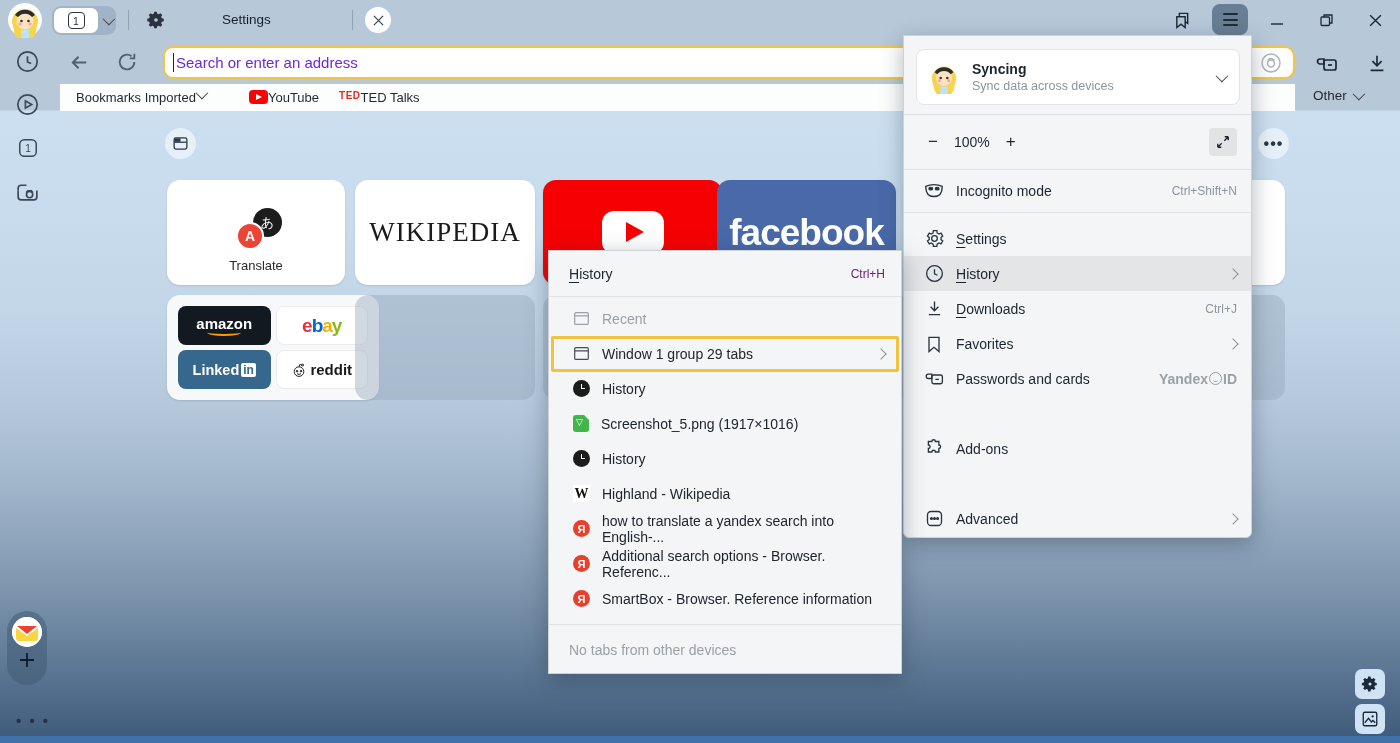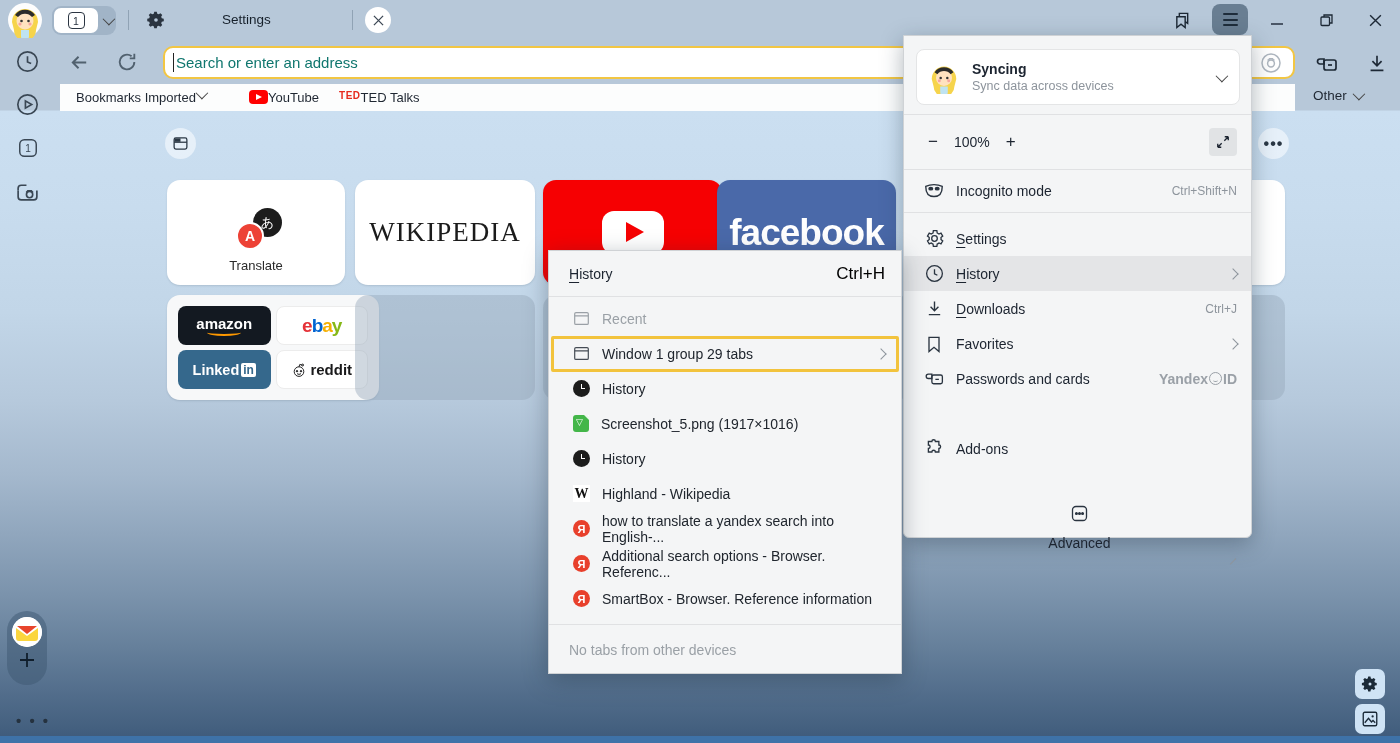--- a/index.html
+++ b/index.html
@@ -22,21 +22,21 @@
   .tabpill .numglyph { width:17px; height:17px; border:1.4px solid #2b3542; border-radius:4px; font-size:10.5px; display:flex; align-items:center; justify-content:center; color:#2b3542; }
   .vdiv { width:1px; height:20px; background:#90a3b5; }
   .tab-title { font-size:13.5px; color:#16202b; }
   .tab-close { width:26px; height:26px; border-radius:50%; background:#fff; display:flex; align-items:center; justify-content:center; color:#3c4754; font-size:13px; }
   .winbtn { color:#1d2835; display:flex; align-items:center; justify-content:center; width:30px; height:30px; }
   .menu-btn { left:1212px; top:4px; width:36px; height:31px; background:#697e92; border-radius:8px; display:flex; flex-direction:column; align-items:center; justify-content:center; gap:3.5px; }
   .menu-btn i { display:block; width:15px; height:2px; background:#1e2c3a; border-radius:1px; }
 
   .addr-bar { left:163px; top:46px; width:1132px; height:33px; background:#fff; border:2px solid #f2c643; border-radius:10px; display:flex; align-items:center; padding:0 10px 0 8px; }
   .caret { width:1px; height:19px; background:#222; margin-right:2px; }
-  .addr-ph { font-size:15px; color:#0f766e; flex:1; }
+  .addr-ph { font-size:15px; color:#6d28d9; flex:1; }
   .nav-ic { color:#51616f; }
   .other-lbl { left:1313px; top:88px; font-size:13.5px; color:#1f2732; display:flex; align-items:center; gap:6px; }
 
   
   .side-ic { left:15px; width:25px; height:25px; color:#3a4754; }
   .side-pill { left:7px; top:611px; width:40px; height:74px; border-radius:20px; background:rgba(62,88,114,.5); }
   .mail-circ { left:12px; top:617px; width:30px; height:30px; border-radius:50%; background:#fff; overflow:hidden; }
   .plus-ic { left:17px; top:650px; width:20px; height:20px; color:#101e2c; }
   .dots3 { left:16px; top:712px; color:#25323f; font-size:15px; letter-spacing:2px; font-weight:bold; }
 
@@ -83,21 +83,21 @@
   .mi .chevr { margin-left:auto; width:8px; height:8px; border-right:1.6px solid #8d949c; border-bottom:1.6px solid #8d949c; transform:rotate(-45deg); }
   .mi.hl { background:#e4e5e7; }
   .u1 { display:inline-block; }
   .u1::first-letter { text-decoration:underline; text-underline-offset:2.5px; }
   .mic { width:24px; height:24px; color:#2a3440; flex:none; display:flex; align-items:center; justify-content:center; }
   .ya-id { margin-left:auto; font-size:14px; color:#9aa0a7; font-weight:bold; display:flex; align-items:center; gap:1px; }
   .ya-circ { width:13px; height:13px; border:1.6px solid #9aa0a7; border-radius:50%; display:inline-block; position:relative; }
   .ya-circ:before { content:""; position:absolute; left:2.5px; top:5px; width:5px; height:2.5px; border-bottom:1.5px solid #9aa0a7; border-radius:0 0 50% 50%; }
 
   .sm-head { position:absolute; left:0; top:0; width:100%; height:45px; display:flex; align-items:center; padding:0 16px 0 20px; font-size:14px; color:#1c2430; }
-  .sm-head .rgt { margin-left:auto; font-size:17px; color:#000000; }
+  .sm-head .rgt { margin-left:auto; font-size:12px; color:#701a75; }
   .smi { position:absolute; left:0; width:100%; height:35px; display:flex; align-items:center; padding:0 16px 0 24px; gap:12px; font-size:14px; color:#20262e; }
   .smi.muted { color:#9aa0a6; }
   .smi .chevr { margin-left:auto; width:8px; height:8px; border-right:1.6px solid #8d949c; border-bottom:1.6px solid #8d949c; transform:rotate(-45deg); }
   .sel-box { position:absolute; left:2px; top:85px; width:348px; height:36px; border:3px solid #f2c33d; border-radius:2px; pointer-events:none; }
   .sm-foot { position:absolute; left:0; top:381px; width:100%; padding:10px 0 0 20px; font-size:14px; color:#9aa0a6; }
   .ic16 { width:17px; height:17px; flex:none; }
   .clockf { width:17px; height:17px; border-radius:50%; background:#1c1c1c; position:relative; flex:none; }
   .clockf:before { content:""; position:absolute; left:7.5px; top:3.5px; width:1.8px; height:5.5px; background:#fff; }
   .clockf:after { content:""; position:absolute; left:7.5px; top:7.5px; width:4.5px; height:1.8px; background:#fff; }
   .imgfile { width:16px; height:17px; background:#43b649; border-radius:3px; position:relative; flex:none; }
@@ -495,21 +495,21 @@
       </span>
   </div>
   <div class="mi" style="top:395px;">
     <span class="mic">
         <svg width="21" height="21" viewBox="0 0 24 24" fill="none" stroke="currentColor" stroke-width="1.5">
           <path d="M9 4a2 2 0 1 1 4 0h4v4a2 2 0 1 1 0 4v4h-4a2 2 0 1 0-4 0H5v-4a2 2 0 1 0 0-4V4z"></path>
         </svg>
       </span>
     <span class="lbl">Add-ons</span>
   </div>
-  <div class="mi" style="top:465px;flex-direction:column;">
+  <div class="mi" style="top:465px;">
     <span class="mic">
         <svg width="21" height="21" viewBox="0 0 24 24" fill="none" stroke="currentColor" stroke-width="1.5">
           <rect x="4" y="4" width="16" height="16" rx="4"></rect>
           <circle cx="8.5" cy="12" r="1" fill="currentColor"></circle>
           <circle cx="12" cy="12" r="1" fill="currentColor"></circle>
           <circle cx="15.5" cy="12" r="1" fill="currentColor"></circle>
         </svg>
       </span>
     <span class="lbl">Advanced</span>
     <span class="chevr"></span>

